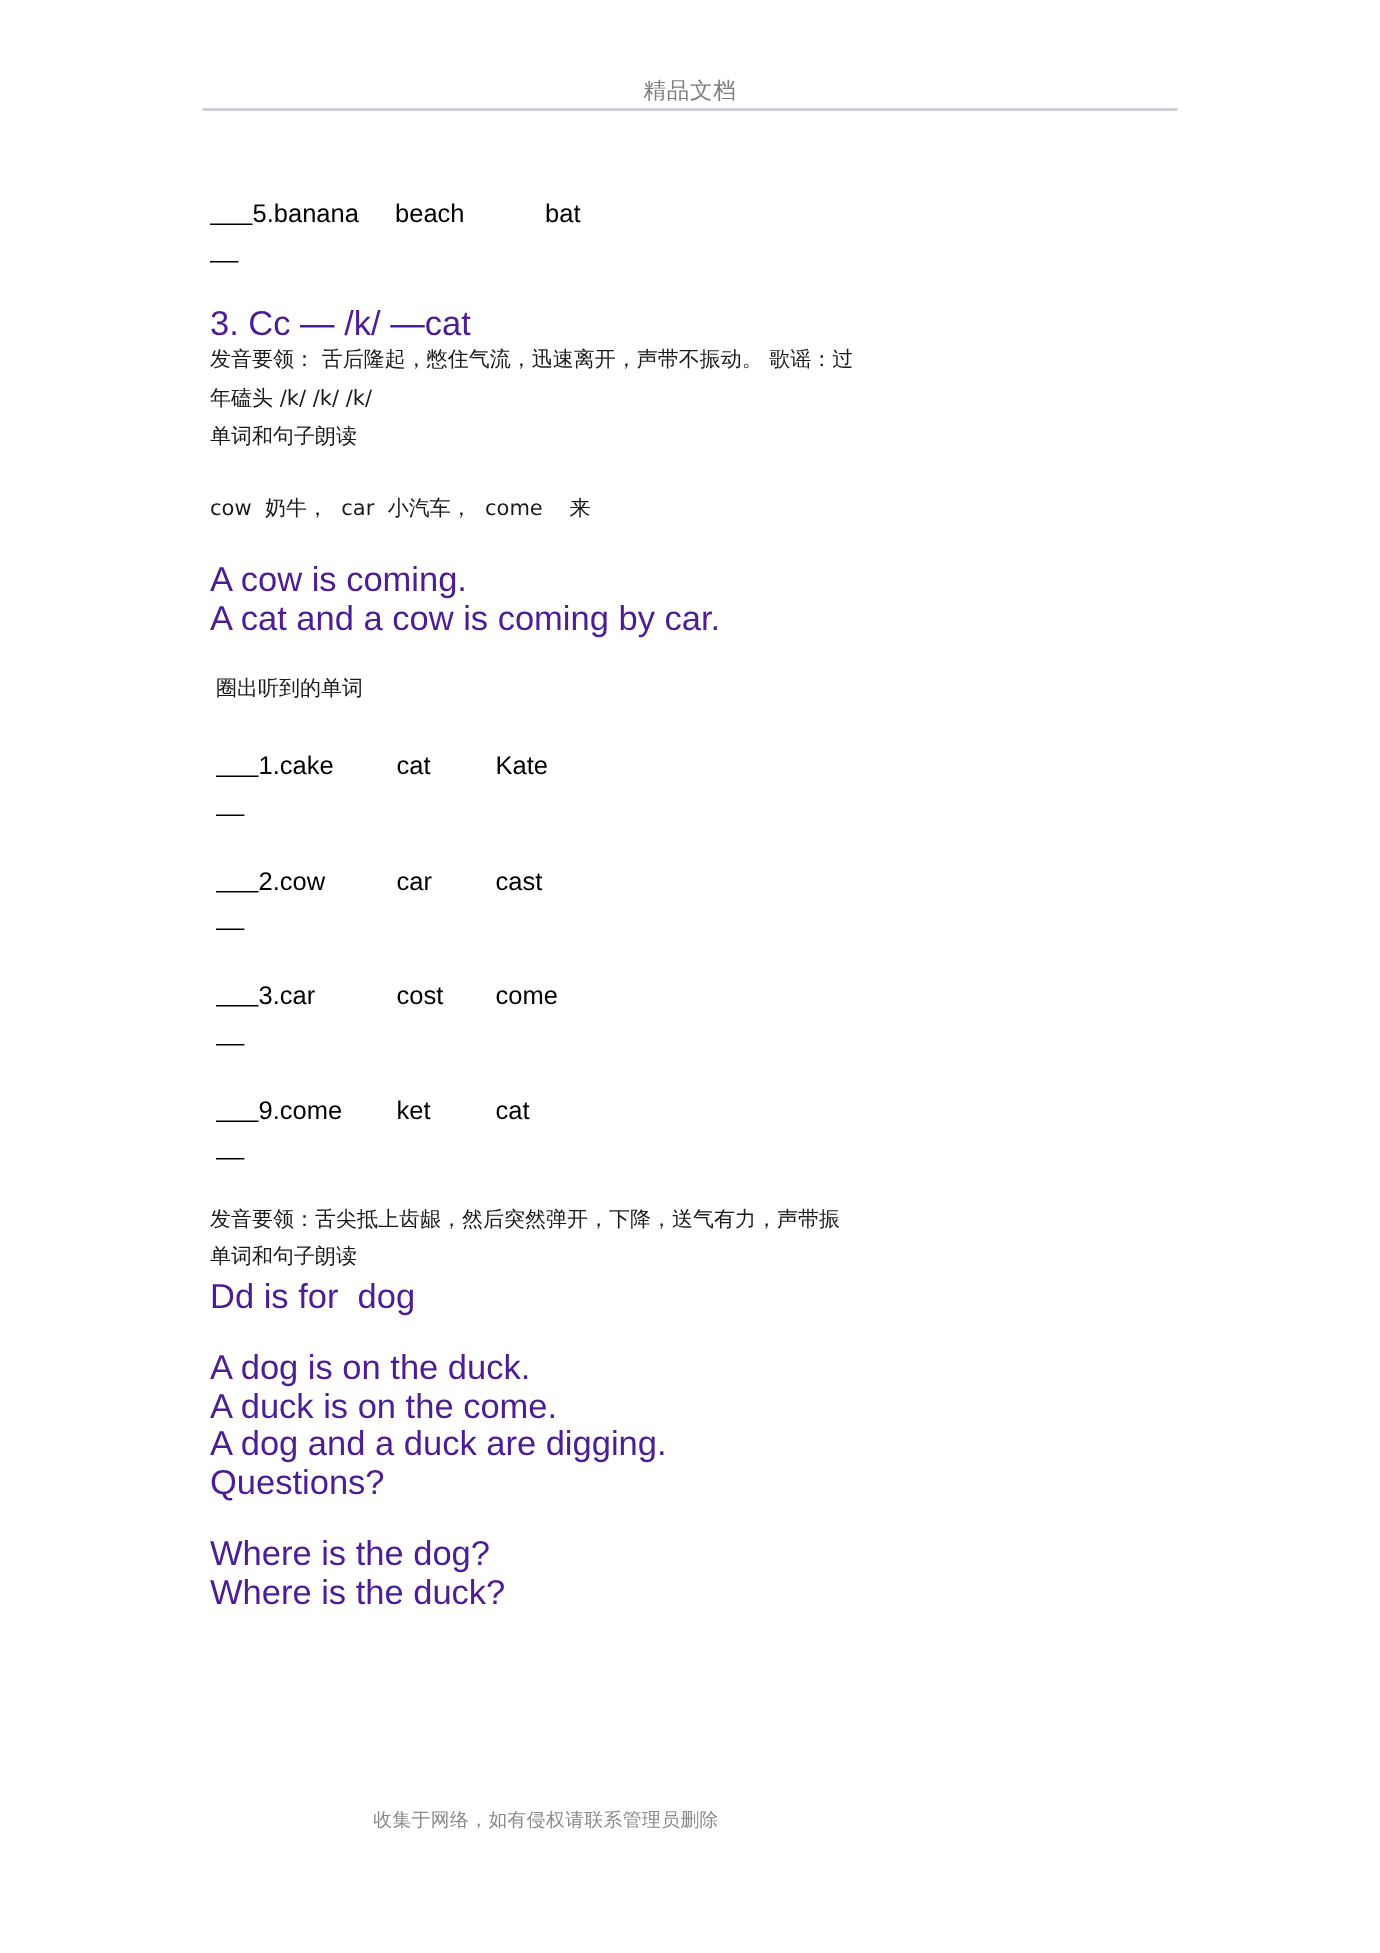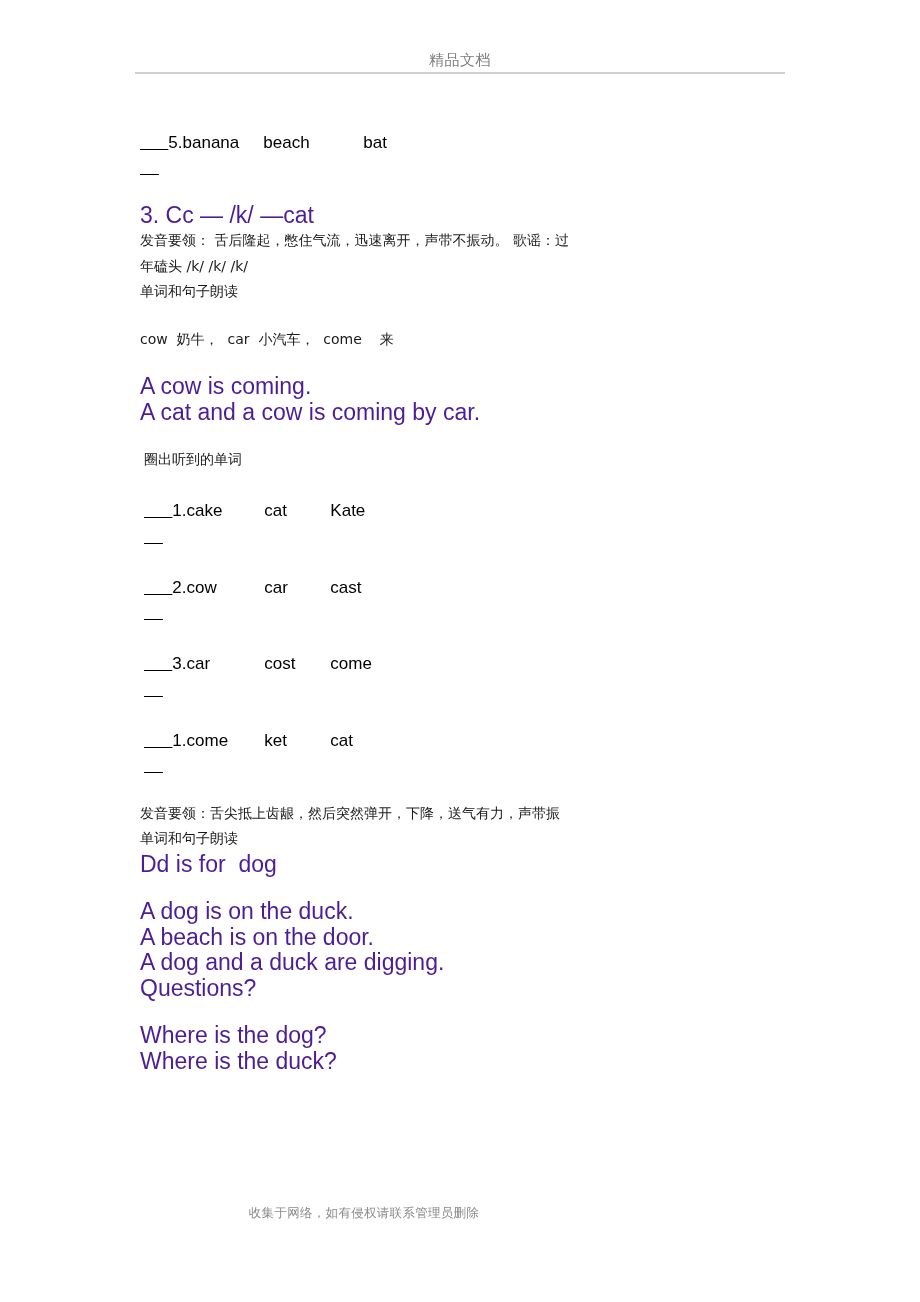--- a/index.html
+++ b/index.html
@@ -140,34 +140,34 @@
     <div class="wordrow indent-1">
       <span class="c1">1.cake</span><span class="c2">cat</span><span>Kate</span>
     </div>
     <div class="wordrow indent-1">
       <span class="c1">2.cow</span><span class="c2">car</span><span>cast</span>
     </div>
     <div class="wordrow indent-1">
       <span class="c1">3.car</span><span class="c2">cost</span><span>come</span>
     </div>
     <div class="wordrow indent-1">
-      <span class="c1">1.come</span><span class="c2">ket</span><span>cat</span>
+      <span class="c1">9.come</span><span class="c2">ket</span><span>cat</span>
     </div>
 
     <div class="gap-md"></div>
 
     <div class="line cn wrap">发音要领：舌尖抵上齿龈，然后突然弹开，下降，送气有力，声带振</div>
     <div class="line cn">单词和句子朗读</div>
     <div class="line">Dd is for  dog</div>
 
 
     <div class="gap-md"></div>
 
     <div class="line">A dog is on the duck.</div>
-    <div class="line">A beach is on the door.</div>
+    <div class="line">A duck is on the come.</div>
     <div class="line">A dog and a duck are digging.</div>
     <div class="line">Questions?</div>
 
     <div class="gap-md"></div>
 
     <div class="line">Where is the dog?</div>
     <div class="line">Where is the duck?</div>
 
   </div>
 

